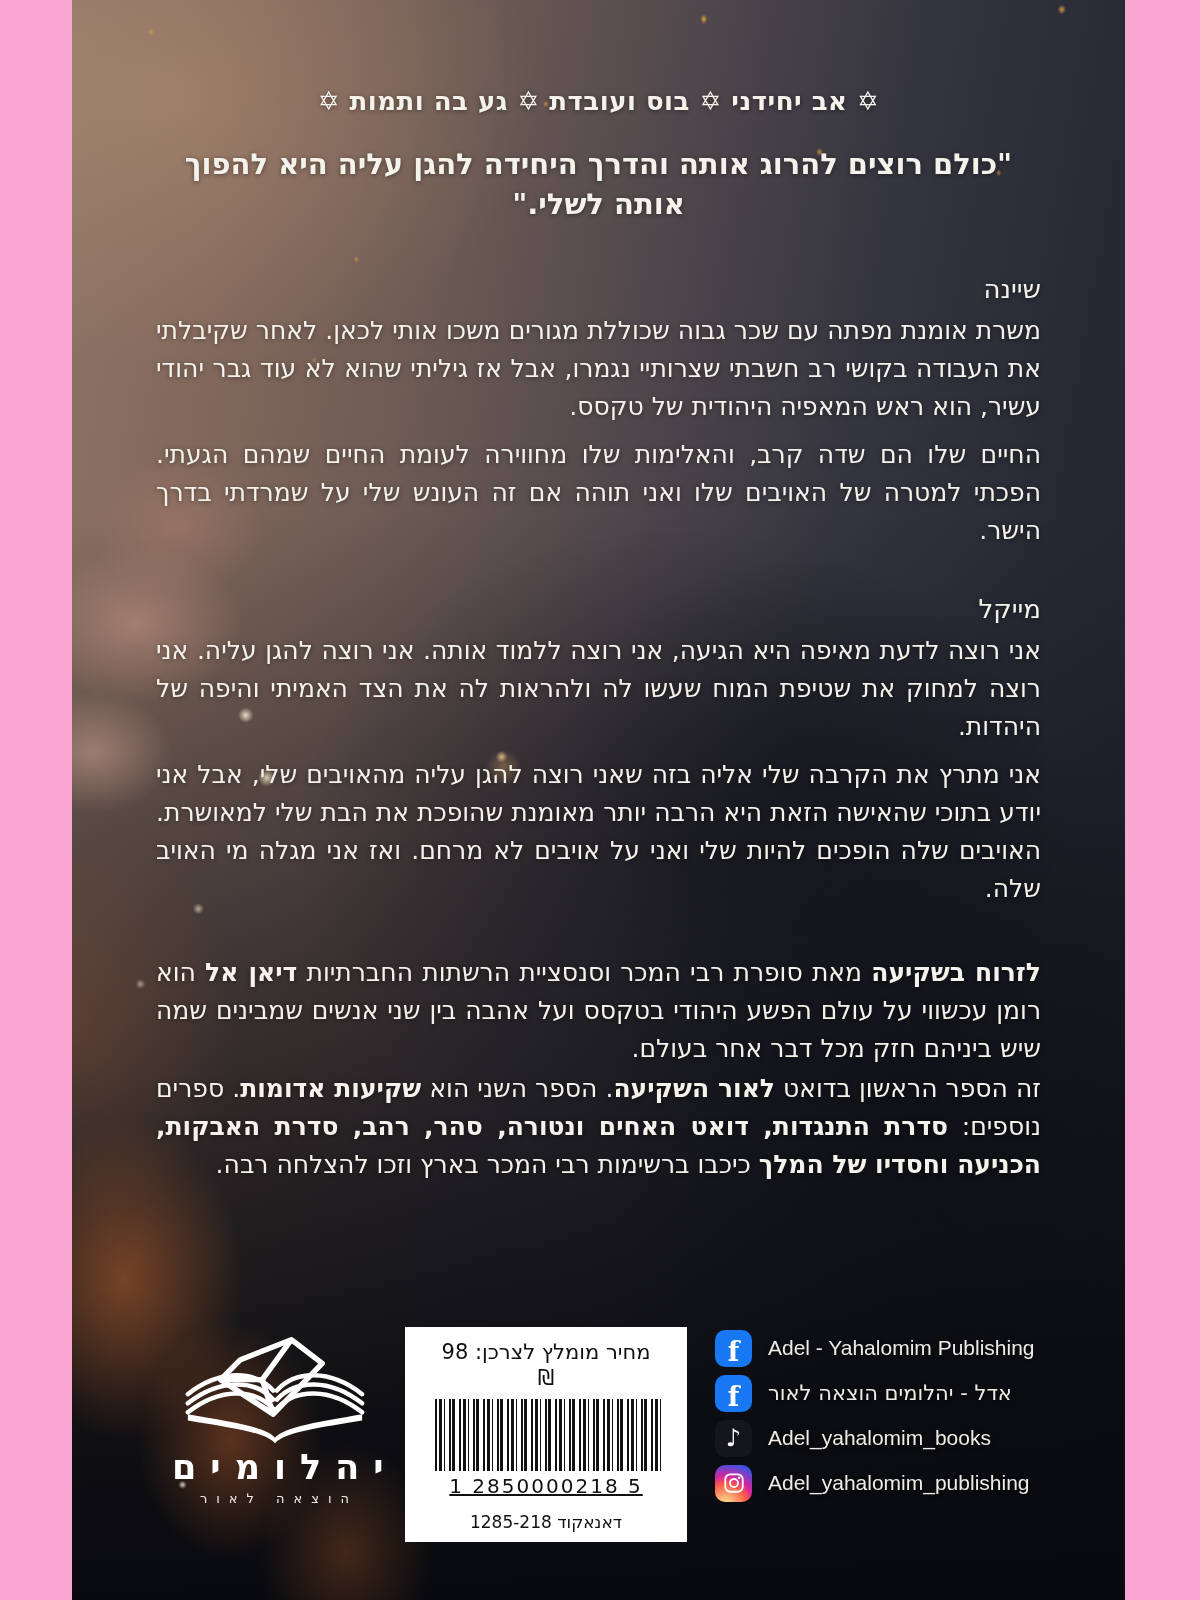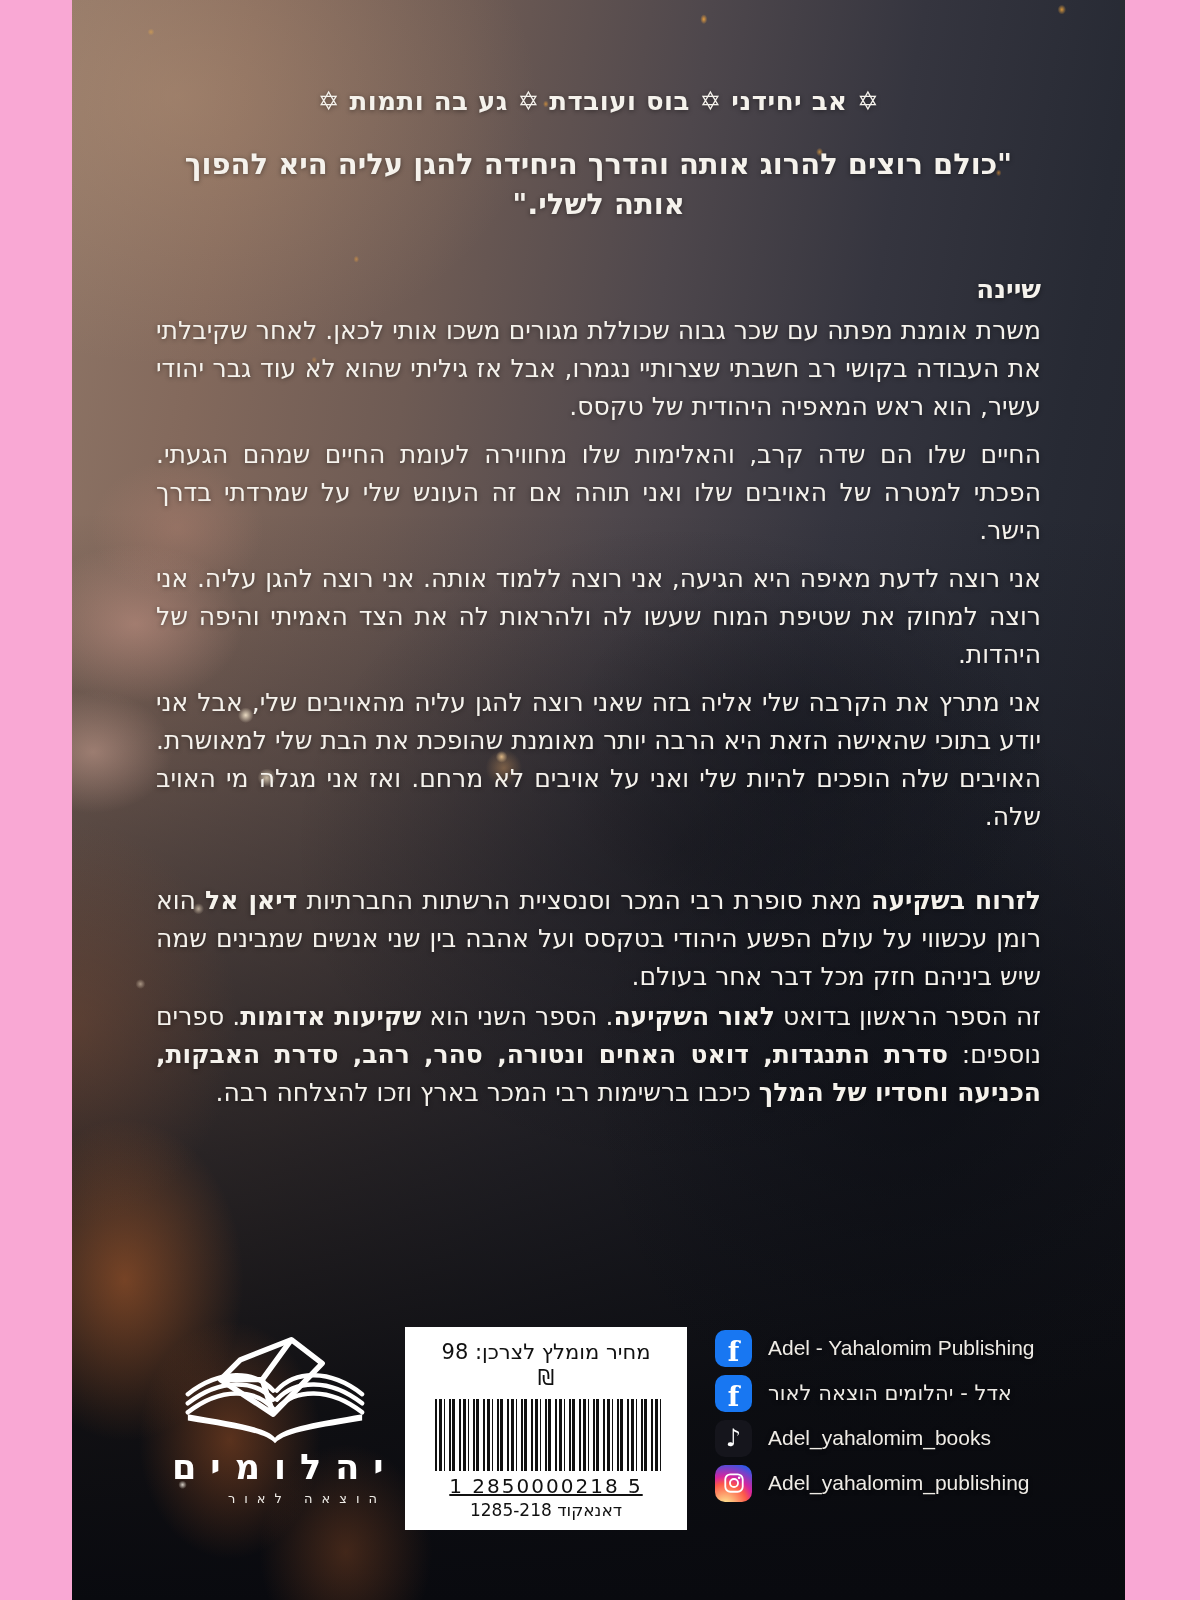--- a/index.html
+++ b/index.html
@@ -52,50 +52,50 @@
         #4e474c 48%, #35353f 64%, #272a34 80%, #20222c 100%);
     background-color:#20222c;
   }
   
   .content{
     position:absolute;left:84px;right:84px;top:0;color:#f5f2ec;
     text-shadow:0 1px 5px rgba(0,0,0,.45);
   }
   .tagline{margin-top:86px;text-align:center;font-weight:bold;font-size:26px;letter-spacing:.5px;}
   .quote{margin:28px auto 0;max-width:830px;text-align:center;font-weight:bold;font-size:29px;line-height:40px;}
-  h2.heading{font-size:26px;font-weight:bold;margin:50px 0 8px;}
+  h2.heading{font-size:26px;font-weight:normal;margin:50px 0 8px;}
   h2.heading.second{margin-top:44px;}
   p.body{font-size:25px;line-height:38px;margin:0 0 10px;text-align:justify;}
   p.blurb{font-size:25px;line-height:38px;margin:0 0 2px;text-align:justify;}
   p.blurb.first{margin-top:46px;}
   p.blurb b{font-weight:bold;}
   
   .bottom-band{
     position:absolute;left:100px;right:58px;top:1293px;height:210px;
     display:flex;justify-content:space-between;align-items:flex-start;
   }
   
-  .logo{width:205px;text-align:right;color:#fff;margin-top:34px;}
+  .logo{width:205px;text-align:center;color:#fff;margin-top:34px;}
   .logo svg{display:block;margin:0 auto;}
   .logo-name{font-size:35px;font-weight:bold;letter-spacing:14px;margin-top:2px;margin-right:-14px;}
   .logo-sub{font-size:13px;letter-spacing:9px;margin-top:4px;margin-right:-9px;color:#f0ede8;}
   
   .barcode-box{
     width:282px;background:#ffffff;color:#111;margin-top:34px;
     padding:12px 30px 10px;box-sizing:border-box;text-align:center;
   }
   .price{font-size:21px;line-height:26px;}
   .bars{
     height:72px;width:226px;margin:8px auto 0;
     background:repeating-linear-gradient(90deg,
       #111 0 2px,#fff 2px 4px,#111 4px 7px,#fff 7px 9px,#111 9px 10px,
       #fff 10px 14px,#111 14px 16px,#fff 16px 17px,#111 17px 20px,#fff 20px 24px);
   }
   .ean{font-size:20px;letter-spacing:2px;margin-top:3px;text-decoration:underline;}
-  .danacode{font-size:17px;margin-top:2px;}
+  .danacode{font-size:17px;margin-top:14px;}
   
   .socials{width:352px;margin-top:36px;display:flex;flex-direction:column;gap:7px;}
   .social-row{display:flex;align-items:center;gap:16px;height:38px;}
   .icon{
     width:37px;height:37px;border-radius:10px;flex:0 0 auto;
     display:flex;align-items:center;justify-content:center;
     color:#fff;font-weight:bold;
   }
   .icon.fb{background:#1877f2;font-size:27px;font-family:"DejaVu Serif",serif;padding-top:6px;box-sizing:border-box;}
   .icon.tk{background:#15151c;font-size:24px;}
@@ -110,20 +110,21 @@
   <div class="photo">
 
     <div class="content" dir="rtl">
       <div class="tagline">✡  אב יחידני  ✡  בוס ועובדת  ✡  גע בה ותמות  ✡</div>
       <div class="quote">"כולם רוצים להרוג אותה והדרך היחידה להגן עליה היא להפוך אותה לשלי."</div>
 
       <h2 class="heading">שיינה</h2>
       <p class="body">משרת אומנת מפתה עם שכר גבוה שכוללת מגורים משכו אותי לכאן. לאחר שקיבלתי את העבודה בקושי רב חשבתי שצרותיי נגמרו, אבל אז גיליתי שהוא לא עוד גבר יהודי עשיר, הוא ראש המאפיה היהודית של טקסס.</p>
       <p class="body">החיים שלו הם שדה קרב, והאלימות שלו מחווירה לעומת החיים שמהם הגעתי. הפכתי למטרה של האויבים שלו ואני תוהה אם זה העונש שלי על שמרדתי בדרך הישר.</p>
 
+      <h2 class="heading second">מייקל</h2>
       <p class="body">אני רוצה לדעת מאיפה היא הגיעה, אני רוצה ללמוד אותה. אני רוצה להגן עליה. אני רוצה למחוק את שטיפת המוח שעשו לה ולהראות לה את הצד האמיתי והיפה של היהדות.</p>
       <p class="body">אני מתרץ את הקרבה שלי אליה בזה שאני רוצה להגן עליה מהאויבים שלי, אבל אני יודע בתוכי שהאישה הזאת היא הרבה יותר מאומנת שהופכת את הבת שלי למאושרת. האויבים שלה הופכים להיות שלי ואני על אויבים לא מרחם. ואז אני מגלה מי האויב שלה.</p>
 
       <p class="blurb first"><b>לזרוח בשקיעה</b><span> מאת סופרת רבי המכר וסנסציית הרשתות החברתיות </span><b>דיאן אל</b><span> הוא רומן עכשווי על עולם הפשע היהודי בטקסס ועל אהבה בין שני אנשים שמבינים שמה שיש ביניהם חזק מכל דבר אחר בעולם.</span></p>
       <p class="blurb"><span>זה הספר הראשון בדואט </span><b>לאור השקיעה</b><span>. הספר השני הוא </span><b>שקיעות אדומות</b><span>. ספרים נוספים: </span><b>סדרת התנגדות, דואט האחים ונטורה, סהר, רהב, סדרת האבקות, הכניעה וחסדיו של המלך</b><span> כיכבו ברשימות רבי המכר בארץ וזכו להצלחה רבה.</span></p>
     </div>
 
     <div class="bottom-band" dir="ltr">
 
       <div class="logo">

